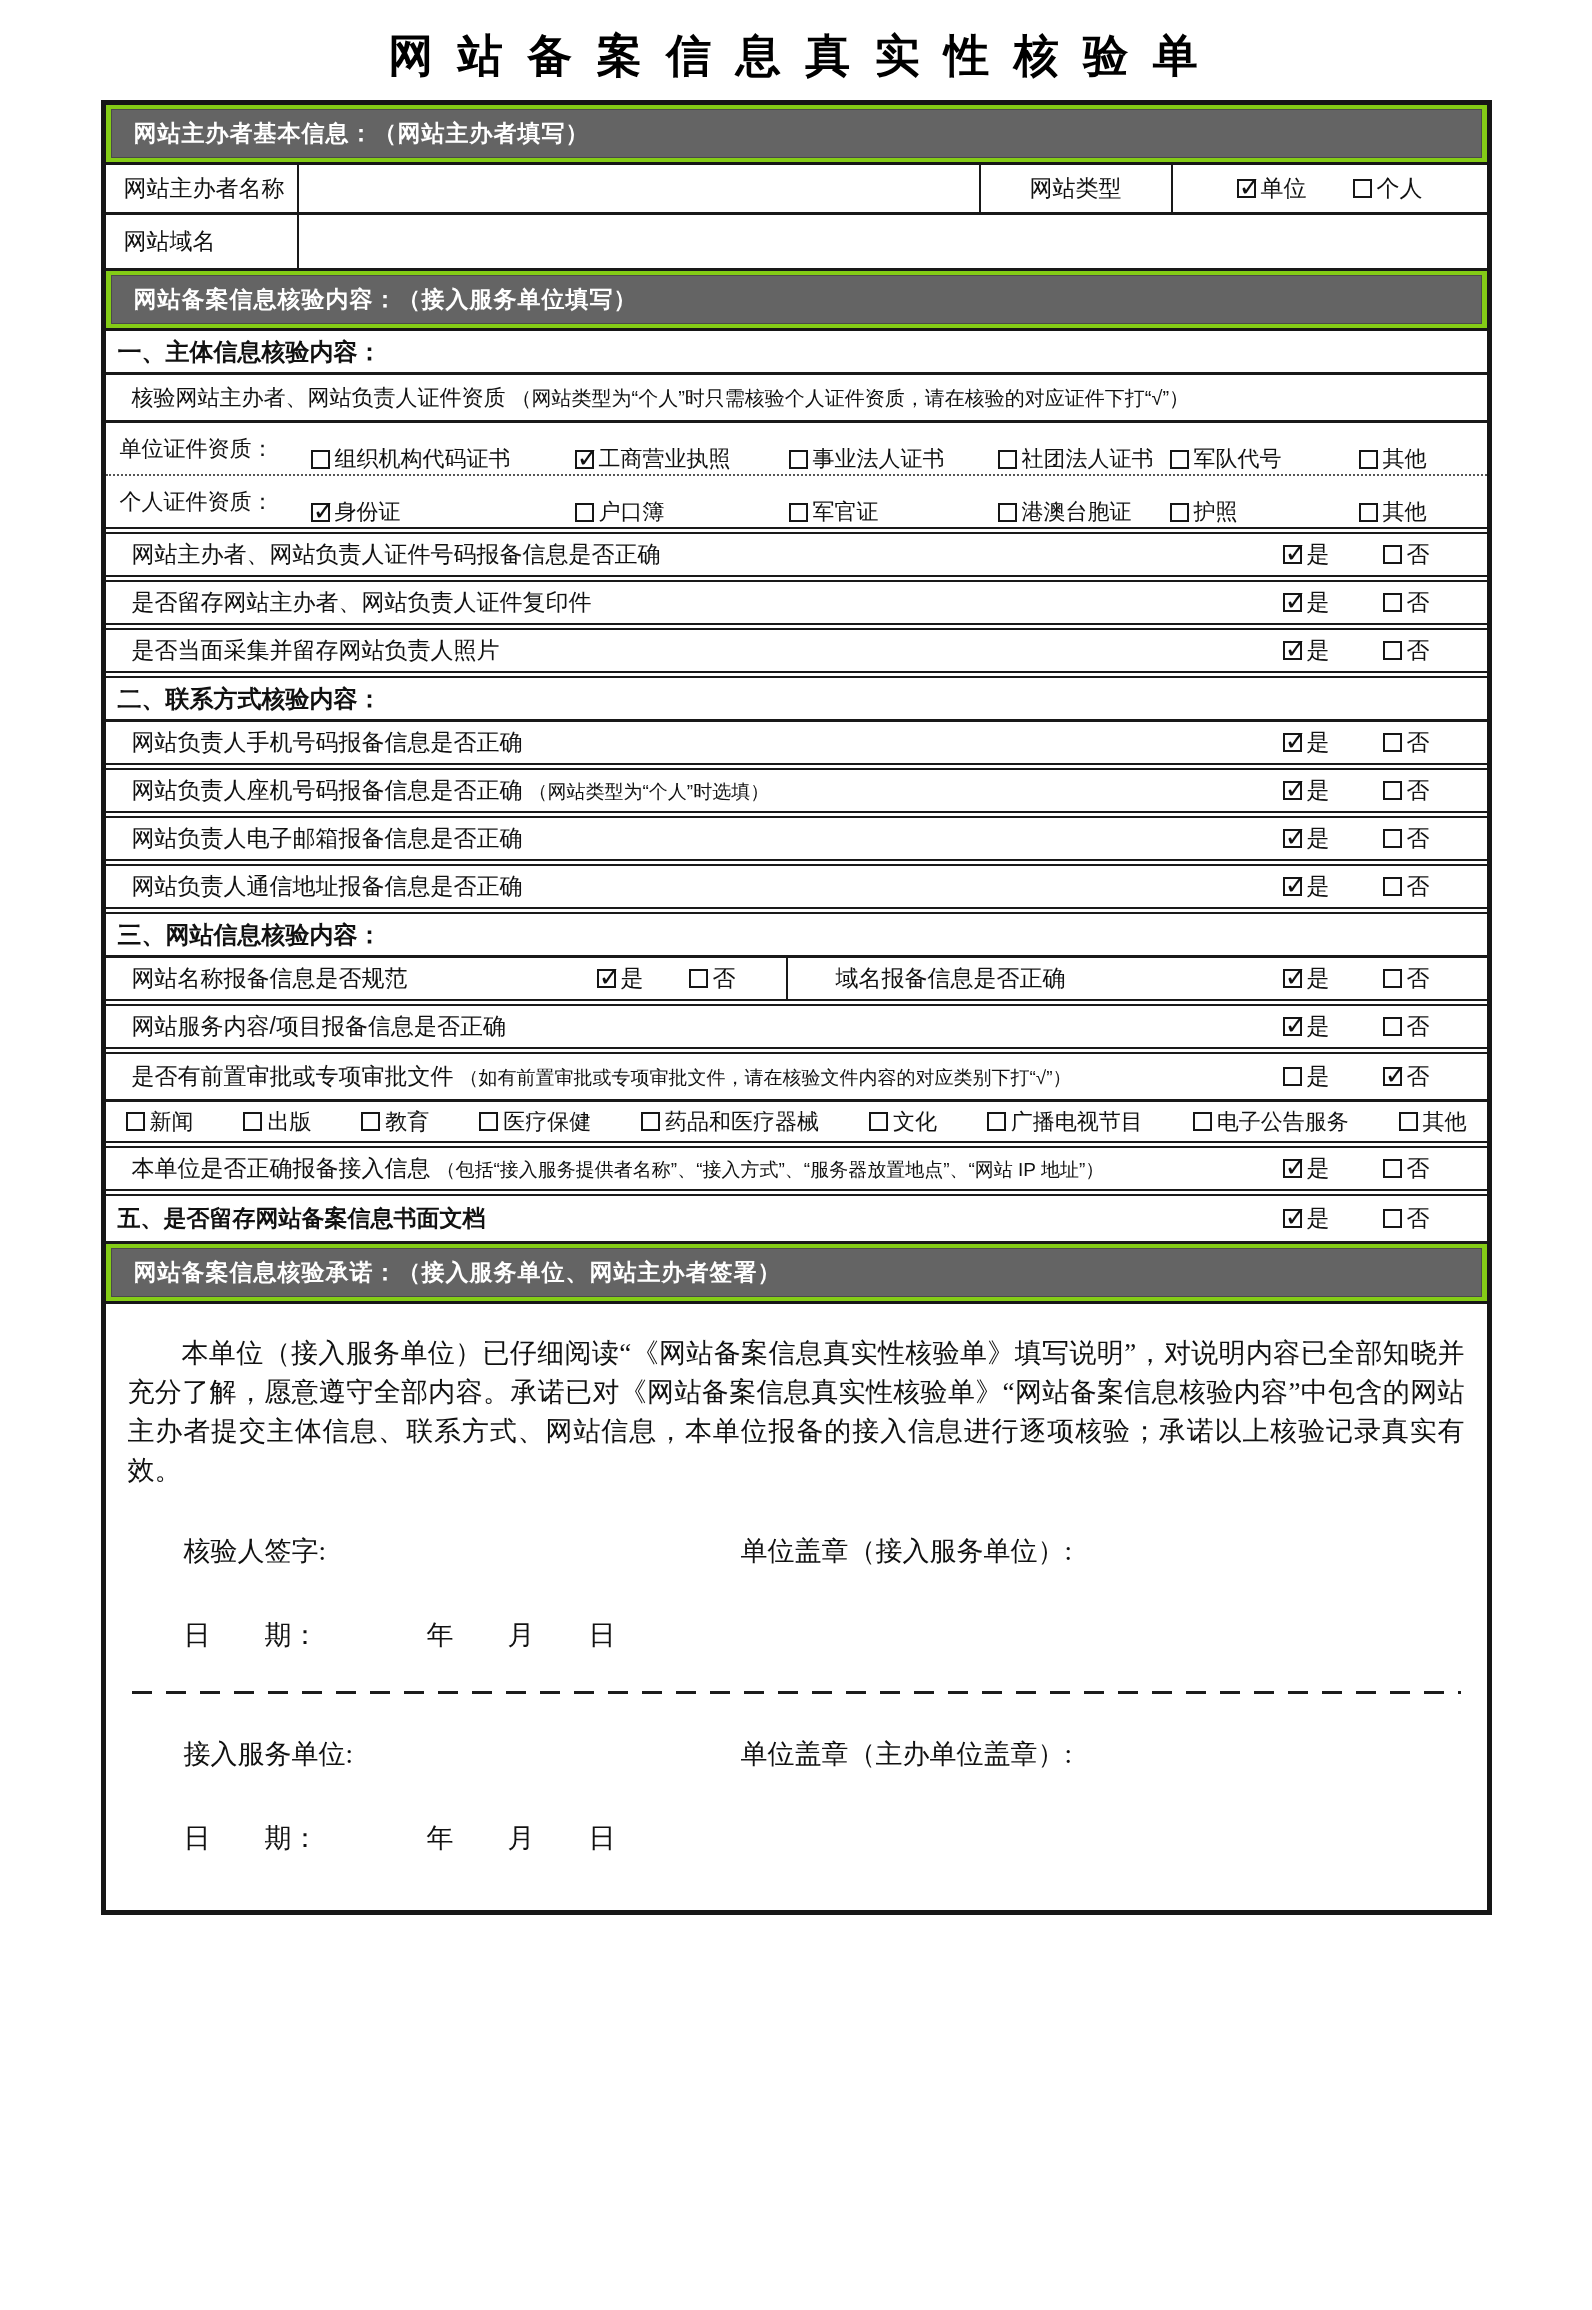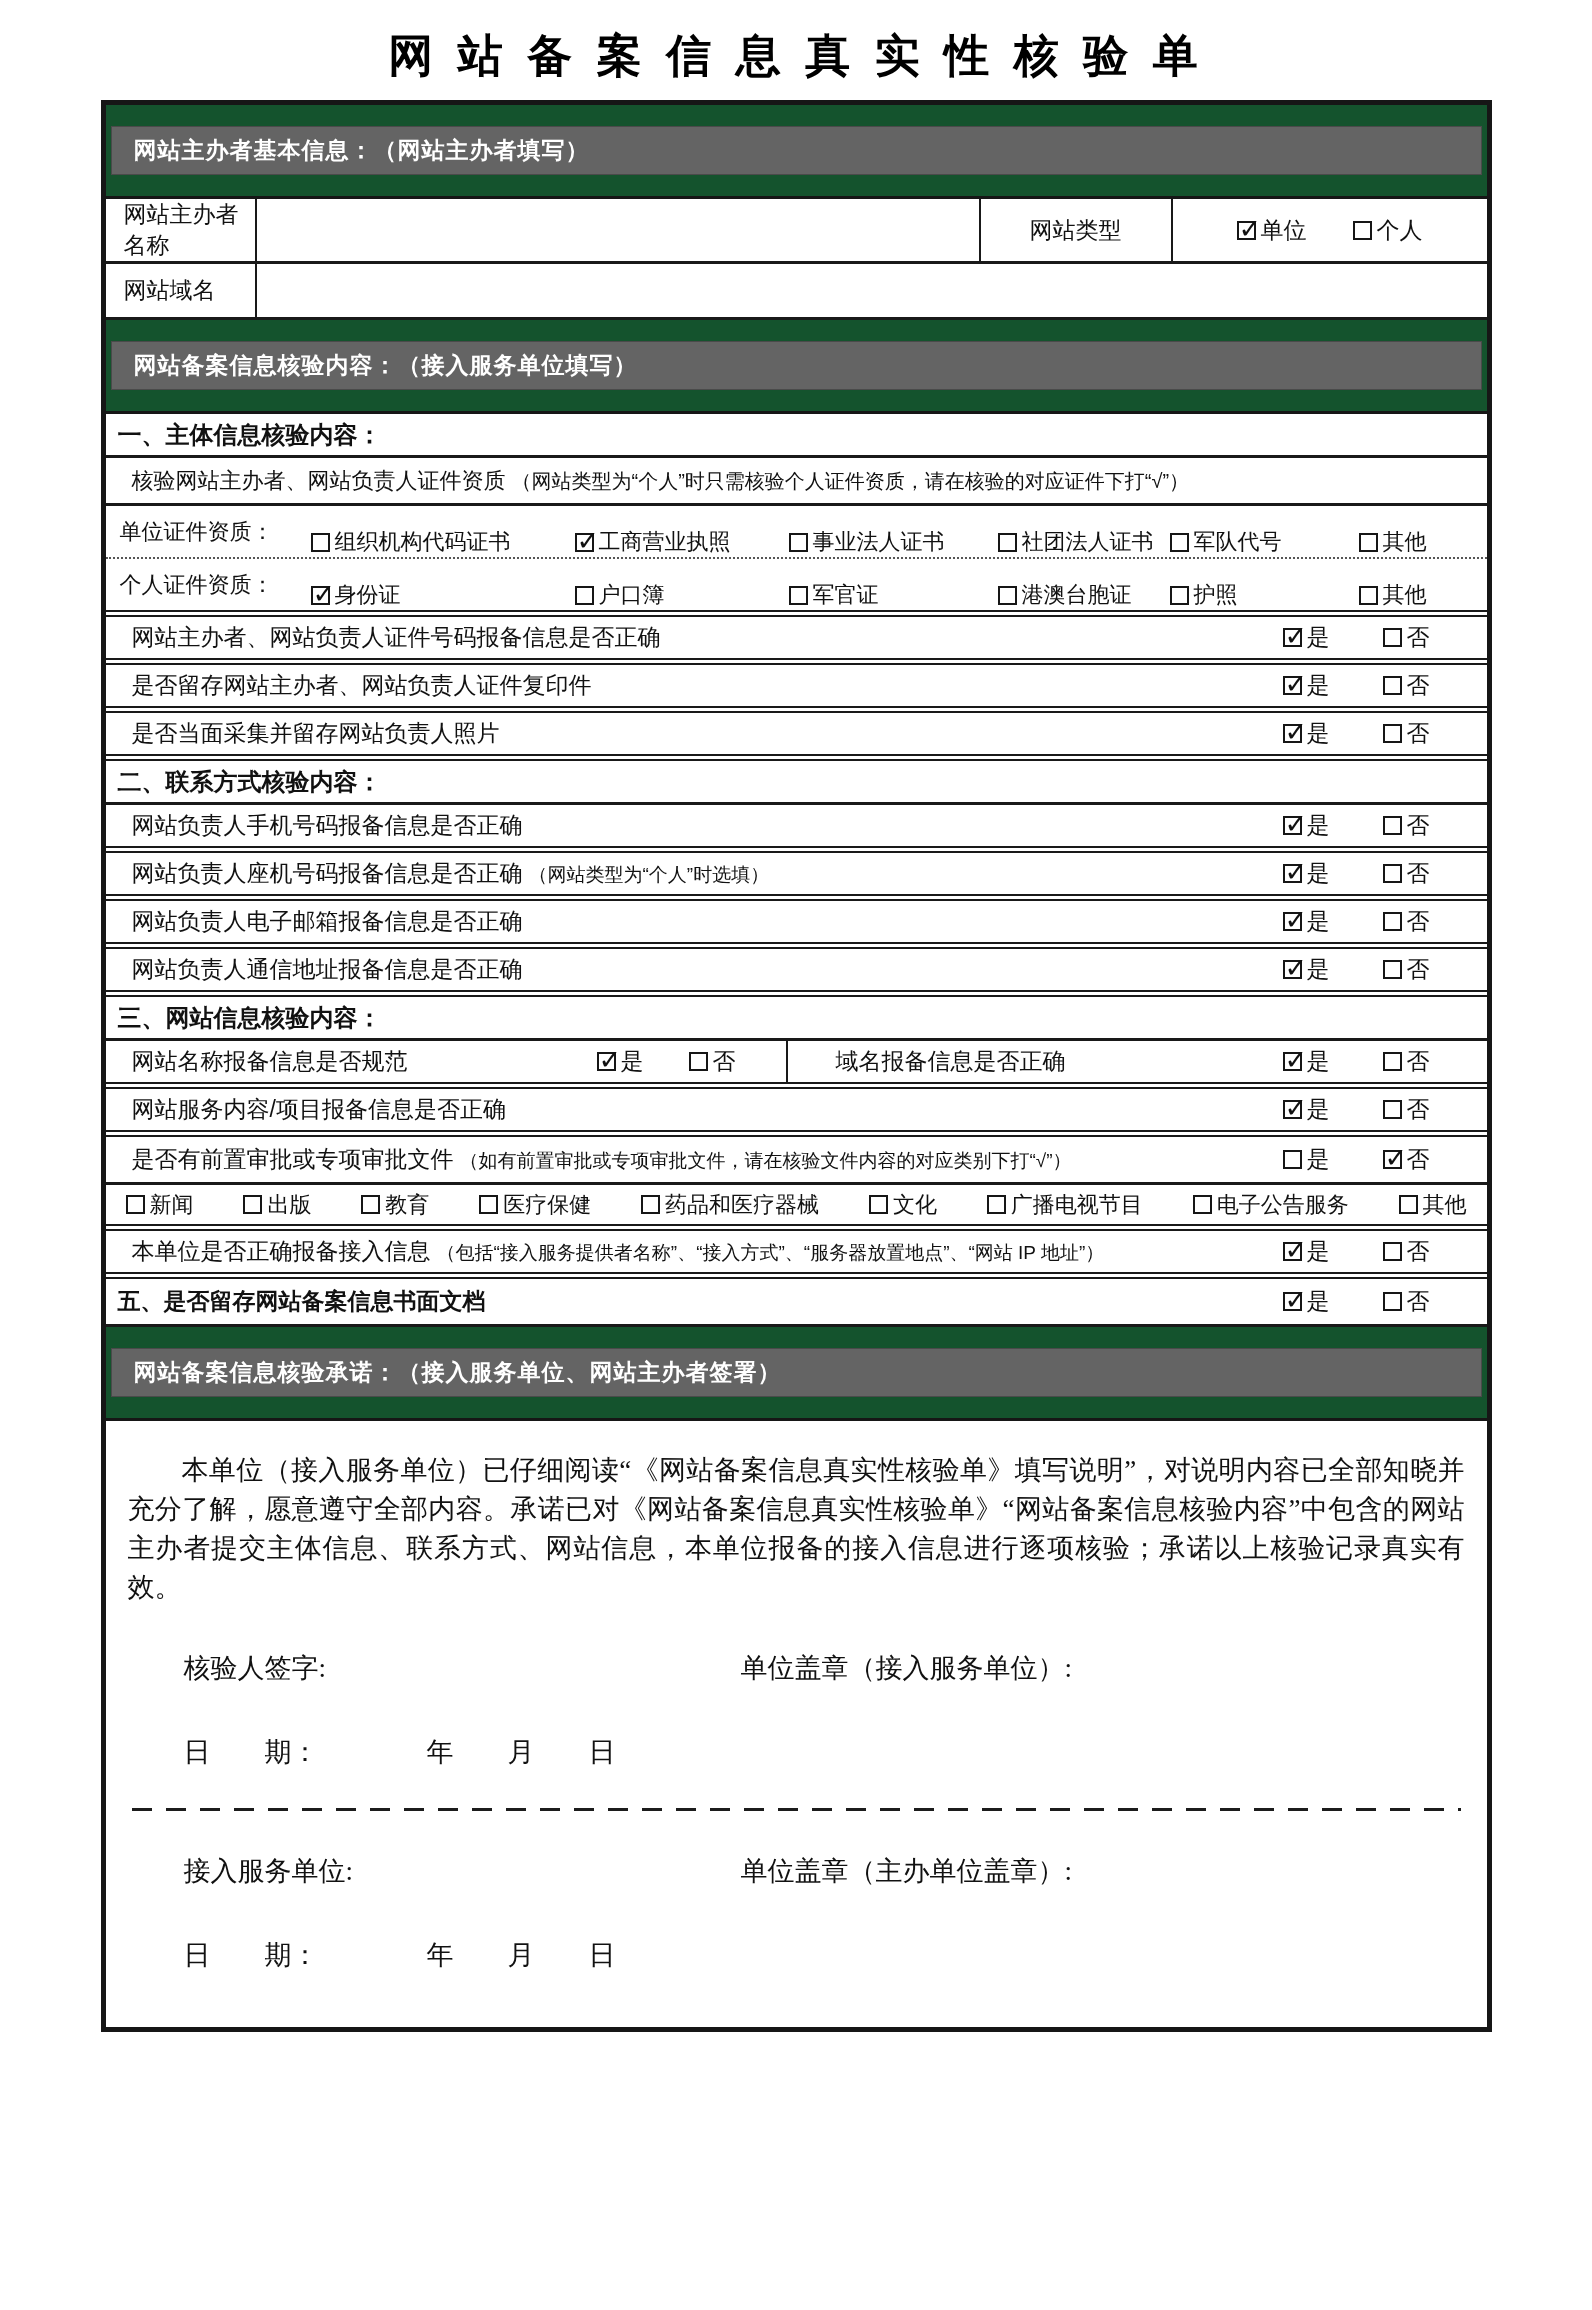--- a/index.html
+++ b/index.html
@@ -9,38 +9,38 @@
     -webkit-font-smoothing:antialiased;
   }
   .title{
     text-align:center;margin:26px 0 14px;font-size:45px;font-weight:bold;
     letter-spacing:6px;color:#000;
   }
   .form-box{
     width:1391px;margin:0 auto;border:5px solid #161616;box-sizing:border-box;background:#fff;
   }
   
-  .bar-row{padding:21px 5px;border-bottom:3px solid #161616;background:#14532d;}
+  .bar-row{padding:4px 5px;border-bottom:3px solid #161616;background:#84cc16;}
   .bar{
     background:#646464;color:#ffffff;font-weight:bold;font-size:23px;
     padding:8px 16px 8px 22px;letter-spacing:1px;border:1px solid #4a4a4a;
   }
   
   .row{
     display:flex;align-items:center;min-height:48px;font-size:23px;
     border-bottom:3px solid #191919;box-sizing:border-box;background:#fff;
   }
   .row.sep2{border-bottom:7px double #191919;}
   .heading-row{font-weight:bold;font-size:24px;padding-left:12px;min-height:44px;}
   .q-text{flex:1;display:flex;align-items:baseline;padding-left:26px;min-width:0;}
   .q-text .note{font-size:19px;margin-left:6px;white-space:nowrap;}
   .bold-q{font-weight:bold;padding-left:12px;}
   
   .label-cell{
-    width:151px;align-self:stretch;display:flex;align-items:center;
+    width:193px;align-self:stretch;display:flex;align-items:center;
     padding-left:18px;border-right:2px solid #191919;box-sizing:border-box;flex-shrink:0;
   }
   .fill-cell{flex:1;align-self:stretch;}
   .type-label-cell{
     width:194px;align-self:stretch;display:flex;align-items:center;justify-content:center;
     border-left:2px solid #191919;border-right:2px solid #191919;box-sizing:border-box;flex-shrink:0;
   }
   .type-opts-cell{width:314px;display:flex;align-items:center;justify-content:center;gap:46px;flex-shrink:0;}
   .r-name{min-height:50px;}
   .r-domain{min-height:56px;}

